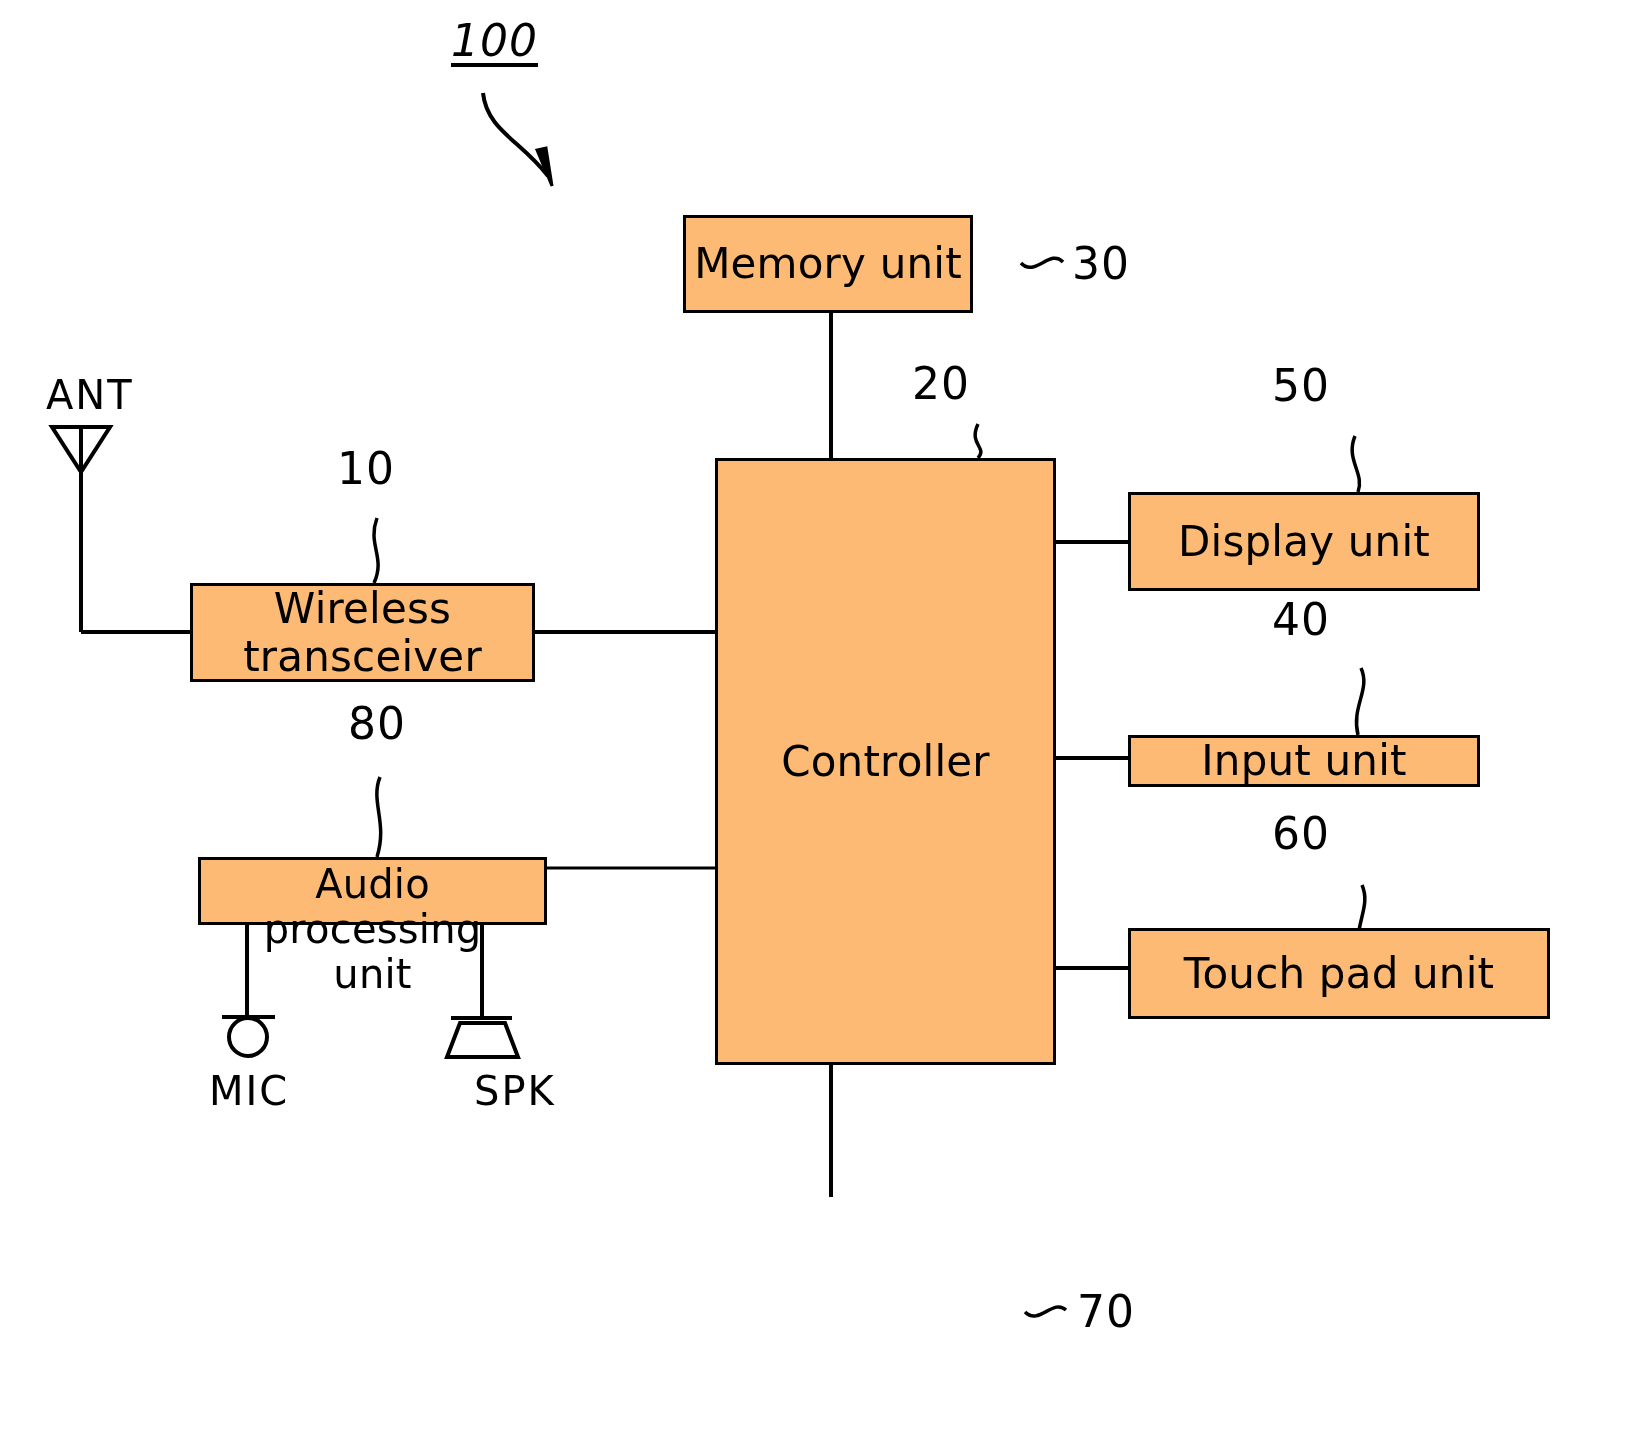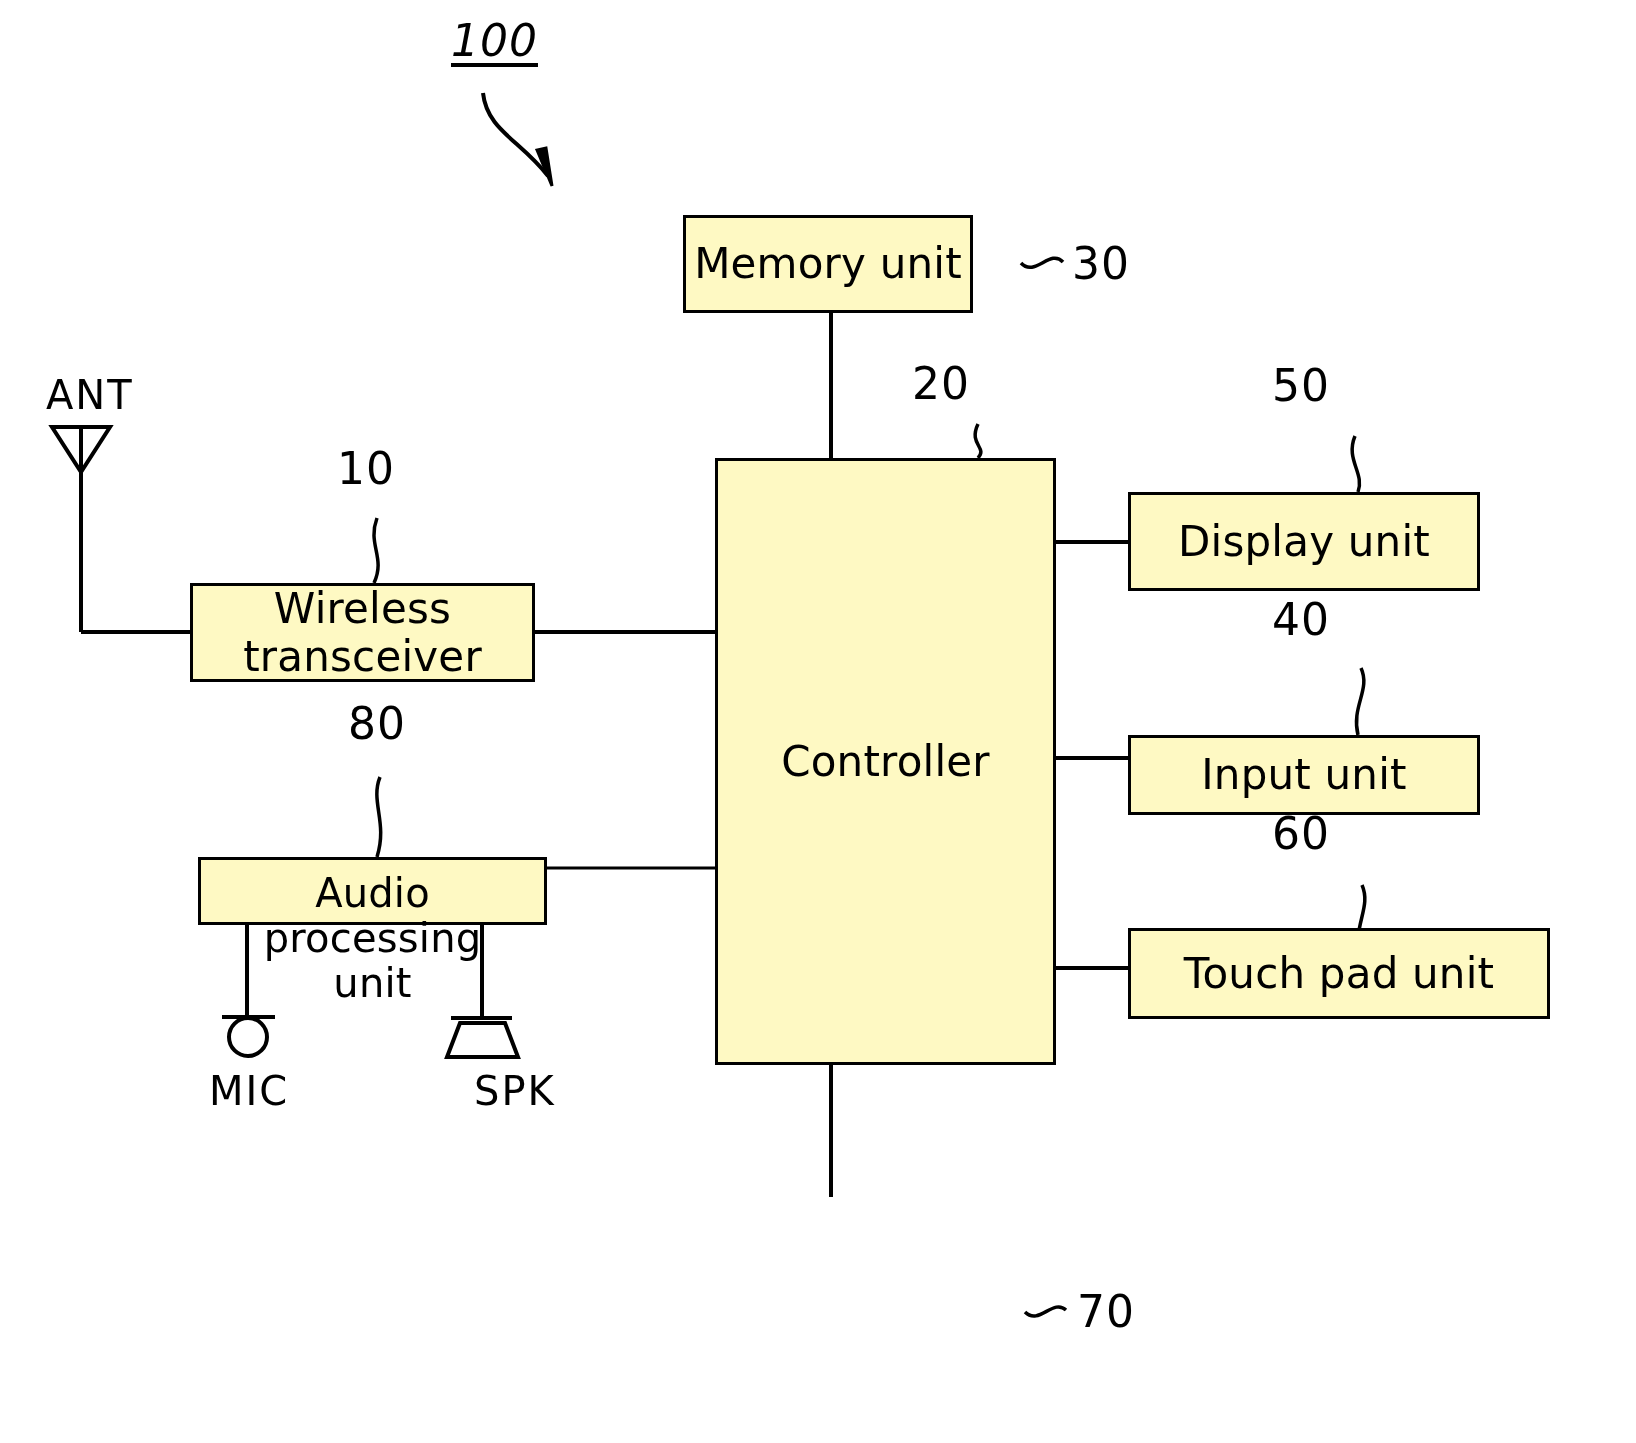--- a/index.html
+++ b/index.html
@@ -19,21 +19,21 @@
     position: absolute;
     left: 0;
     top: 0;
     width: 1636px;
     height: 1443px;
   }
   .blk {
     position: absolute;
     box-sizing: border-box;
     border: 3px solid #000;
-    background: #fef9c3;
+    background: #fdba74;
     display: flex;
     align-items: center;
     justify-content: center;
     text-align: center;
     color: #000;
     line-height: 1.12;
     font-weight: 400;
     letter-spacing: 0.2px;
     white-space: pre-line;
   }
@@ -145,30 +145,30 @@
 
   <div class="blk" style="left:715px; top:458px; width:341px; height:607px; font-size:42px;">
     <span>Controller</span>
   </div>
 
   <div class="blk" style="left:190px; top:583px; width:345px; height:99px; font-size:42px;">
     <span>Wireless
 transceiver</span>
   </div>
 
-  <div class="blk" style="left:198px; top:857px; width:349px; height:68px; font-size:40px; align-items:flex-start; padding-top:11px;">
+  <div class="blk" style="left:198px; top:857px; width:349px; height:68px; font-size:40px; align-items:flex-start; padding-top:2px;">
     <span>Audio processing
 unit</span>
   </div>
 
   <div class="blk" style="left:1128px; top:492px; width:352px; height:99px; font-size:42px;">
     <span>Display unit</span>
   </div>
 
-  <div class="blk" style="left:1128px; top:735px; width:352px; height:80px; font-size:42px;">
+  <div class="blk" style="left:1128px; top:735px; width:352px; height:52px; font-size:42px;">
     <span>Input unit</span>
   </div>
 
   <div class="blk" style="left:1128px; top:928px; width:422px; height:91px; font-size:42px;">
     <span>Touch pad unit</span>
   </div>
 
 
   <div class="reflabel underlined" style="left:451px; top:15px;font-style:italic;">100</div>
 

